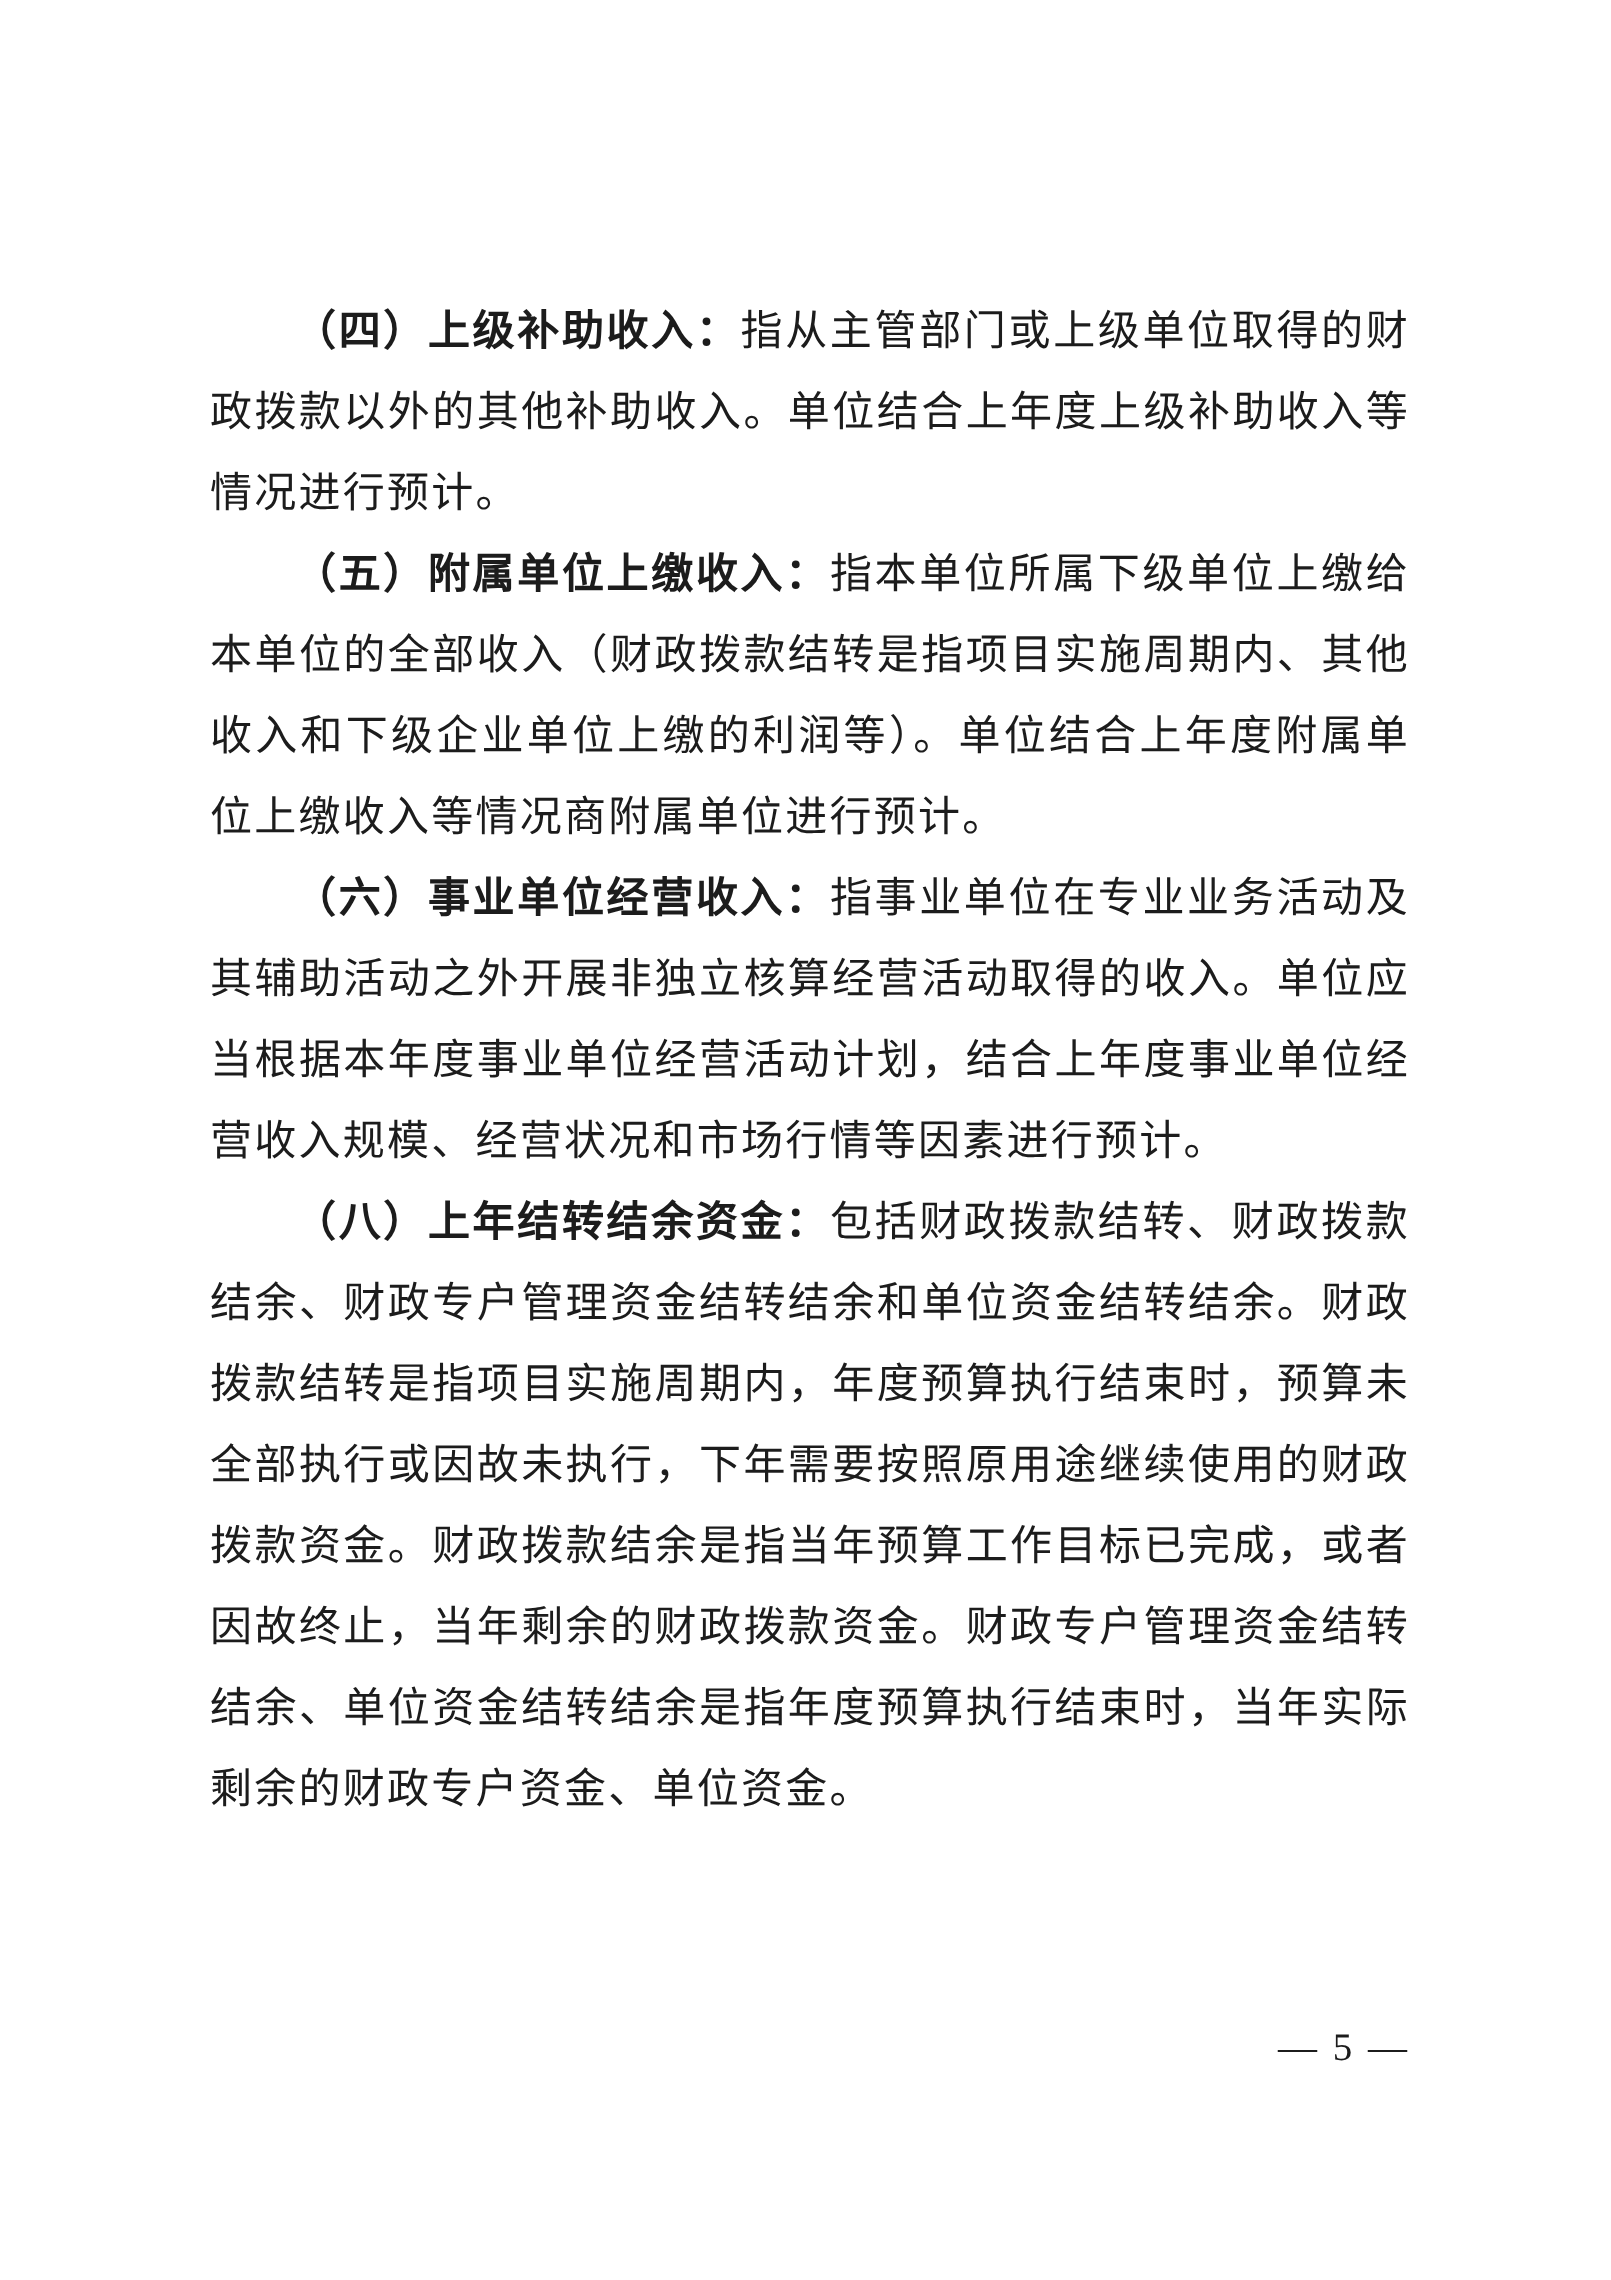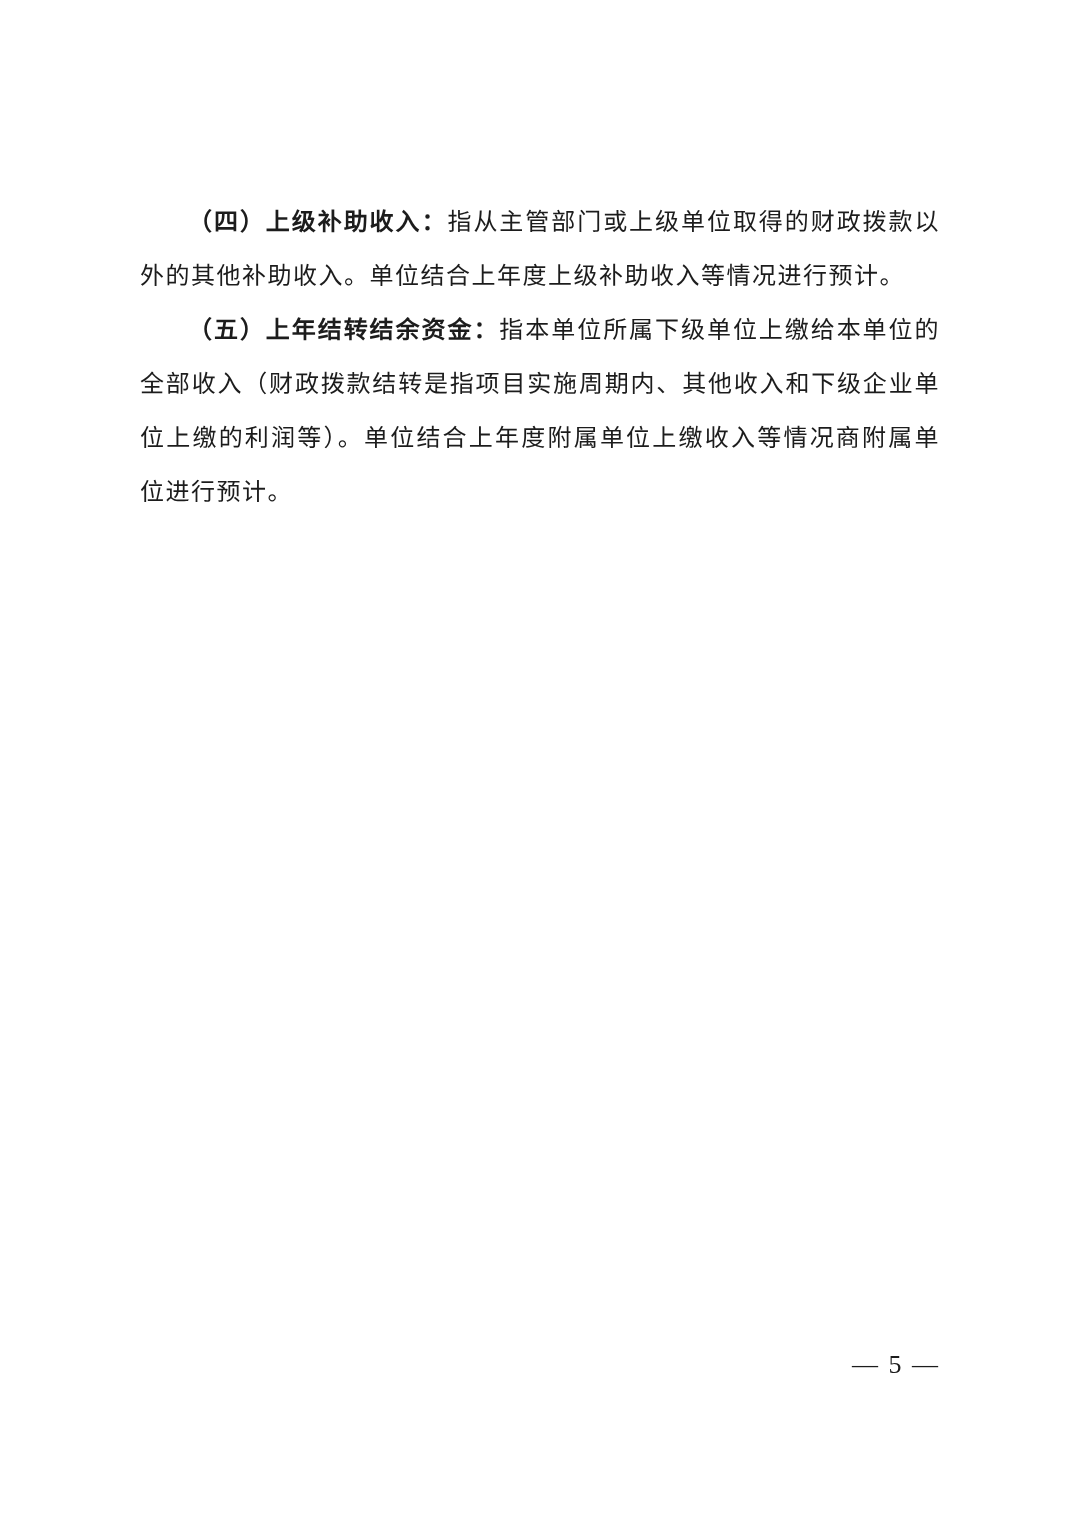--- a/index.html
+++ b/index.html
@@ -15,21 +15,21 @@
       background: #ffffff;
       overflow: hidden;
       font-family: "Liberation Serif", "DejaVu Serif", serif;
       color: #1c1c1c;
     }
     .content {
       position: absolute;
       left: 140px;
       top: 195px;
       width: 800px;
-      font-size: 24px;
+      font-size: 28px;
       line-height: 54px;
       letter-spacing: 1.5px;
       text-align: justify;
       text-justify: inter-character;
     }
     .para {
       margin: 0;
       padding: 0;
       text-indent: 2em;
     }
@@ -45,22 +45,24 @@
       color: #1c1c1c;
     }
   </style>
 </head>
 <body>
 
 <div class="page">
   <main class="content">
     <p class="para"><span class="para-heading">（四）上级补助收入：</span><span>指从主管部门或上级单位取得的财政拨款以外的其他补助收入。单位结合上年度上级补助收入等情况进行预计。</span></p>
 
-    <p class="para"><span class="para-heading">（五）上年结转结余资金：</span><span>指本单位所属下级单位上缴给本单位的全部收入（财政拨款结转是指项目实施周期内、其他收入和下级企业单位上缴的利润等）。单位结合上年度附属单位上缴收入等情况商附属单位进行预计。</span></p>
+    <p class="para"><span class="para-heading">（五）附属单位上缴收入：</span><span>指本单位所属下级单位上缴给本单位的全部收入（财政拨款结转是指项目实施周期内、其他收入和下级企业单位上缴的利润等）。单位结合上年度附属单位上缴收入等情况商附属单位进行预计。</span></p>
+
+    <p class="para"><span class="para-heading">（六）事业单位经营收入：</span><span>指事业单位在专业业务活动及其辅助活动之外开展非独立核算经营活动取得的收入。单位应当根据本年度事业单位经营活动计划，结合上年度事业单位经营收入规模、经营状况和市场行情等因素进行预计。</span></p>
 
 
-
+    <p class="para"><span class="para-heading">（八）上年结转结余资金：</span><span>包括财政拨款结转、财政拨款结余、财政专户管理资金结转结余和单位资金结转结余。财政拨款结转是指项目实施周期内，年度预算执行结束时，预算未全部执行或因故未执行，下年需要按照原用途继续使用的财政拨款资金。财政拨款结余是指当年预算工作目标已完成，或者因故终止，当年剩余的财政拨款资金。财政专户管理资金结转结余、单位资金结转结余是指年度预算执行结束时，当年实际剩余的财政专户资金、单位资金。</span></p>
   </main>
 
   <footer class="page-footer">
     <span>— 5 —</span>
   </footer>
 </div>
 
 </body></html>

